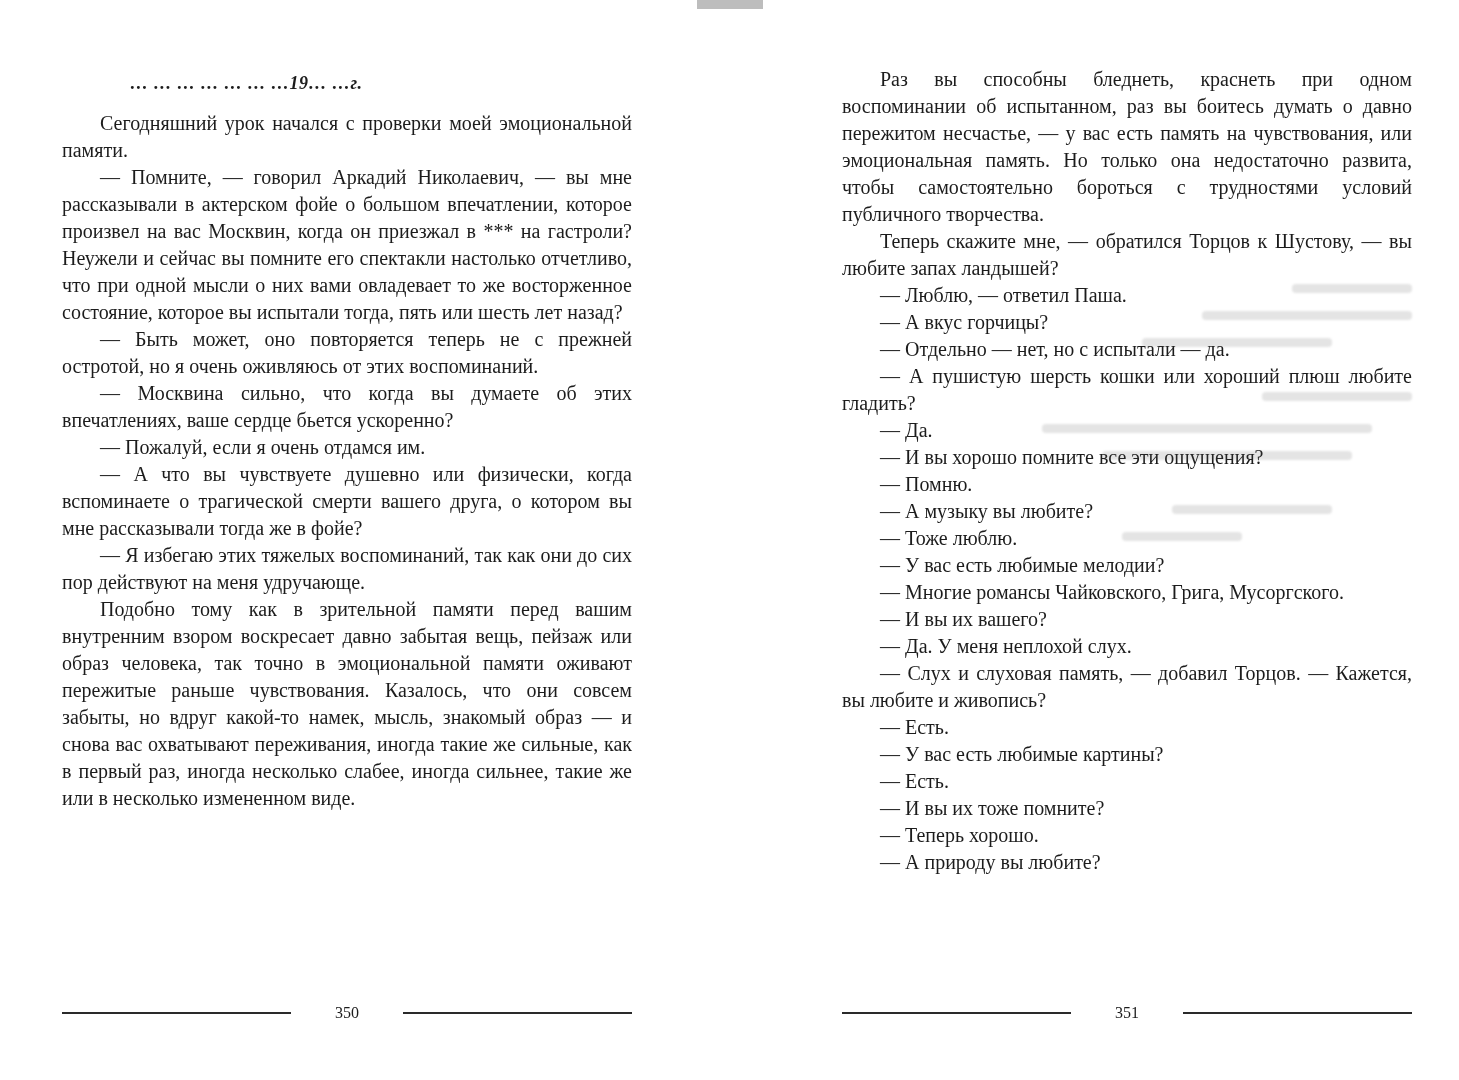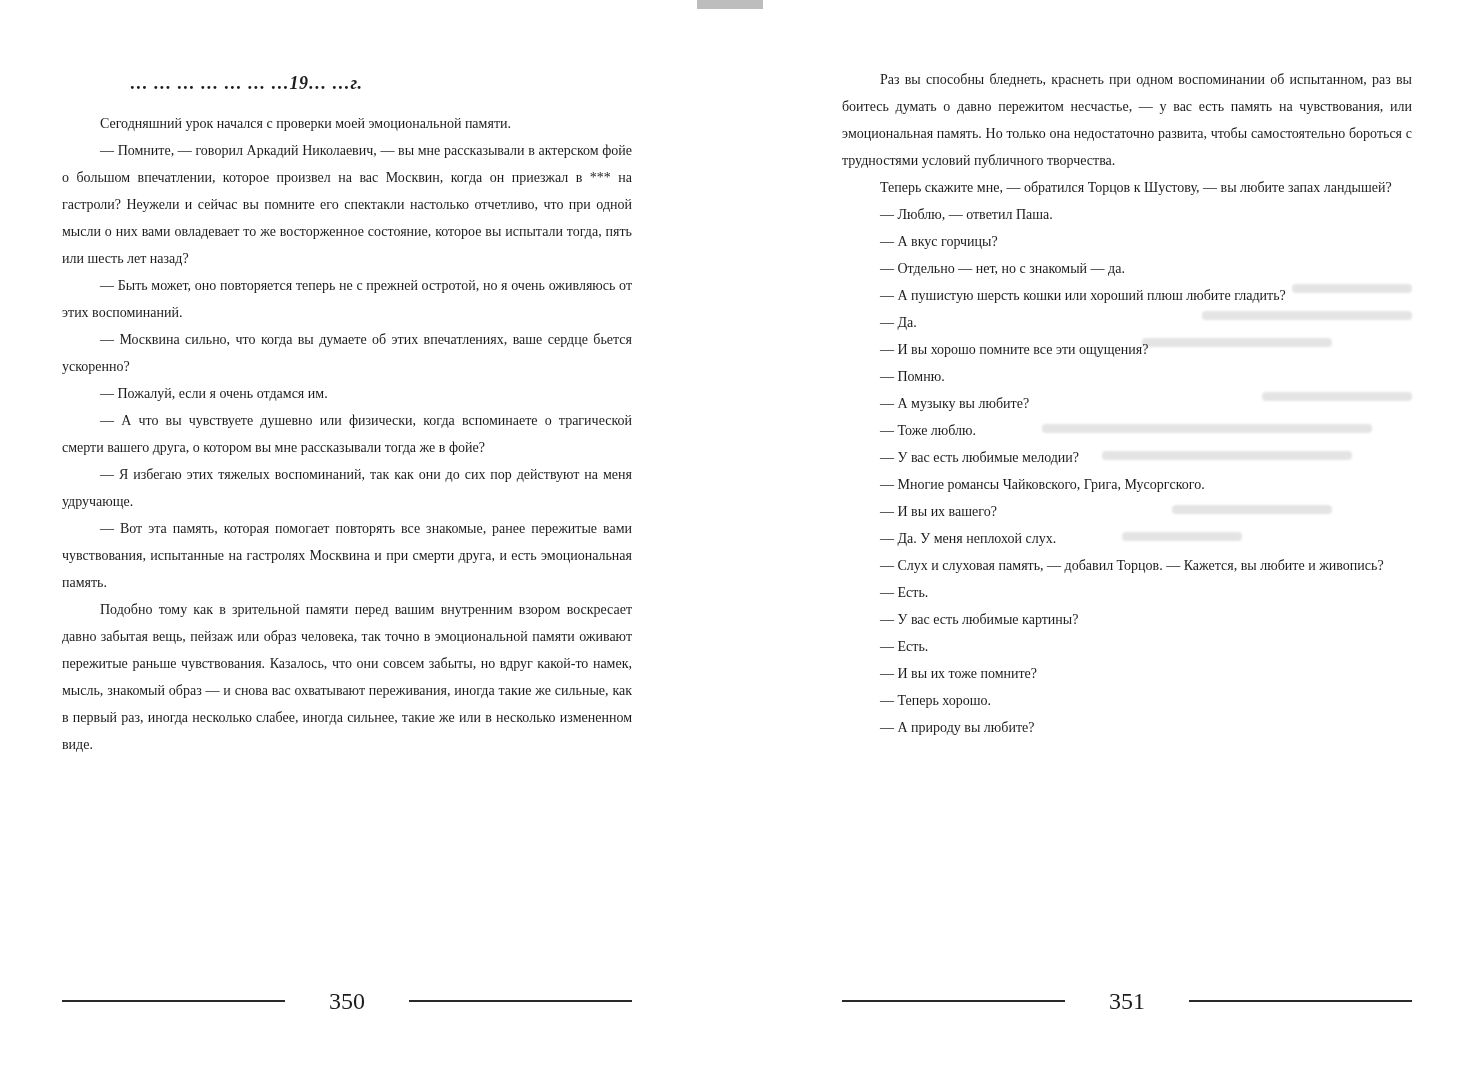--- a/index.html
+++ b/index.html
@@ -35,41 +35,41 @@
   .date-line {
     font-style: italic;
     font-weight: bold;
     font-size: 18px;
     line-height: 27px;
     margin: 0 0 13px 68px;
     letter-spacing: 0.5px;
   }
   p.bodytext {
     margin: 0;
-    font-size: 14px;
+    font-size: 20px;
     line-height: 27px;
     text-align: justify;
     text-indent: 38px;
   }
   .footer {
     position: absolute;
     left: 0;
     top: 986px;
     width: 100%;
     display: flex;
     align-items: center;
   }
   .footer .rule {
     flex: 1;
     border-top: 2px solid #2a2a2a;
     height: 0;
   }
   .footer .page-num {
-    margin: 4px 44px;
-    font-size: 24px;
+    margin: 16px 44px;
+    font-size: 16px;
     line-height: 22px;
   }
   
   .bleed {
     position: absolute;
     background: rgba(90, 90, 90, 0.16);
     height: 9px;
     border-radius: 4px;
     filter: blur(1px);
   }
@@ -89,36 +89,35 @@
 
 <div class="page page-left">
   <div class="date-line">… … … … … … …19… …г.</div>
   <p class="bodytext">Сегодняшний урок начался с проверки моей эмоциональной памяти.</p>
   <p class="bodytext">— Помните, — говорил Аркадий Николаевич, — вы мне рассказывали в актерском фойе о большом впечатлении, которое произвел на вас Москвин, когда он приезжал в *** на гастроли? Неужели и сейчас вы помните его спектакли настолько отчетливо, что при одной мысли о них вами овладевает то же восторженное состояние, которое вы испытали тогда, пять или шесть лет назад?</p>
   <p class="bodytext">— Быть может, оно повторяется теперь не с прежней остротой, но я очень оживляюсь от этих воспоминаний.</p>
   <p class="bodytext">— Москвина сильно, что когда вы думаете об этих впечатлениях, ваше сердце бьется ускоренно?</p>
   <p class="bodytext">— Пожалуй, если я очень отдамся им.</p>
   <p class="bodytext">— А что вы чувствуете душевно или физически, когда вспоминаете о трагической смерти вашего друга, о котором вы мне рассказывали тогда же в фойе?</p>
   <p class="bodytext">— Я избегаю этих тяжелых воспоминаний, так как они до сих пор действуют на меня удручающе.</p>
-  <p class="bodytext">— Вот эта память, которая помогает повторять все знакомые, ранее пережитые вами чувствования, испытанные на гастролях Москвина и при смерти друга, и есть эмоциональная память.</p>
   <p class="bodytext">Подобно тому как в зрительной памяти перед вашим внутренним взором воскресает давно забытая вещь, пейзаж или образ человека, так точно в эмоциональной памяти оживают пережитые раньше чувствования. Казалось, что они совсем забыты, но вдруг какой-то намек, мысль, знакомый образ — и снова вас охватывают переживания, иногда такие же сильные, как в первый раз, иногда несколько слабее, иногда сильнее, такие же или в несколько измененном виде.</p>
 
   <div class="footer">
     <span class="rule"></span>
     <span class="page-num">350</span>
     <span class="rule"></span>
   </div>
 </div>
 
 <div class="page page-right">
   <p class="bodytext">Раз вы способны бледнеть, краснеть при одном воспоминании об испытанном, раз вы боитесь думать о давно пережитом несчастье, — у вас есть память на чувствования, или эмоциональная память. Но только она недостаточно развита, чтобы самостоятельно бороться с трудностями условий публичного творчества.</p>
   <p class="bodytext">Теперь скажите мне, — обратился Торцов к Шустову, — вы любите запах ландышей?</p>
   <p class="bodytext">— Люблю, — ответил Паша.</p>
   <p class="bodytext">— А вкус горчицы?</p>
-  <p class="bodytext">— Отдельно — нет, но с знакомый — да.</p>
+  <p class="bodytext">— Отдельно — нет, но с испытали — да.</p>
   <p class="bodytext">— А пушистую шерсть кошки или хороший плюш любите гладить?</p>
   <p class="bodytext">— Да.</p>
   <p class="bodytext">— И вы хорошо помните все эти ощущения?</p>
   <p class="bodytext">— Помню.</p>
   <p class="bodytext">— А музыку вы любите?</p>
   <p class="bodytext">— Тоже люблю.</p>
   <p class="bodytext">— У вас есть любимые мелодии?</p>
   <p class="bodytext">— Многие романсы Чайковского, Грига, Мусоргского.</p>
   <p class="bodytext">— И вы их вашего?</p>
   <p class="bodytext">— Да. У меня неплохой слух.</p>

